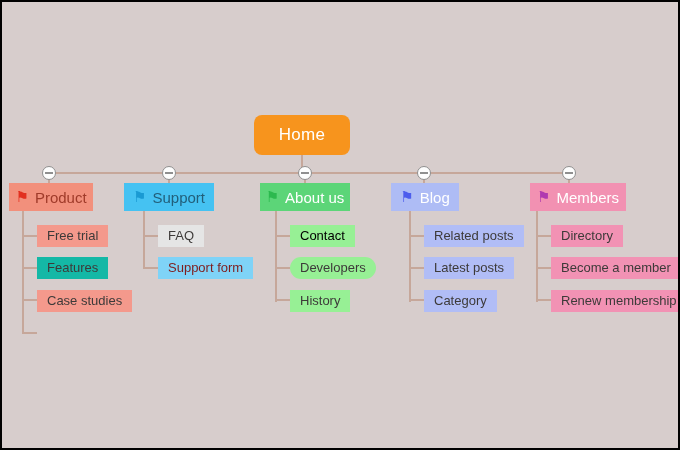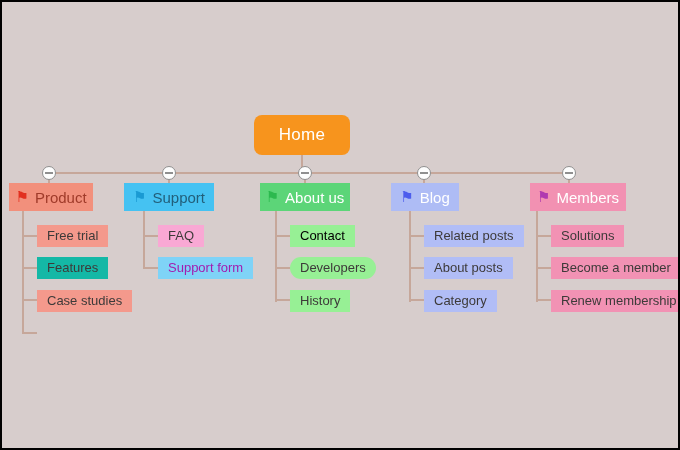--- a/index.html
+++ b/index.html
@@ -90,22 +90,22 @@
   <div class="child-node" style="left: 35px; top: 255px; background-color: #14b8a6; color: rgb(61, 58, 57);">Features</div>
   <div class="child-node" style="left: 35px; top: 288px; background-color: rgb(244, 153, 140); color: rgb(61, 58, 57);">Case studies</div>
 
   <div class="top-node" style="left: 122px; width: 90px; background-color: rgb(69, 194, 242); color: rgb(34, 95, 122);">
     <span class="flag" style="color: rgb(26, 154, 211);">⚑</span>
     <span>Support</span>
   </div>
   <div class="cline v" style="left: 141px; top: 209px; height: 58px; background-color: rgb(198, 167, 154);"></div>
   <div class="cline h" style="left: 141px; top: 233px; width: 15px; background-color: rgb(198, 167, 154);"></div>
   <div class="cline h" style="left: 141px; top: 265px; width: 15px; background-color: rgb(198, 167, 154);"></div>
-  <div class="child-node" style="left: 156px; top: 223px; background-color: #f9a8d4; color: rgb(61, 58, 57);">FAQ</div>
-  <div class="child-node" style="left: 156px; top: 255px; background-color: rgb(127, 211, 247); color: #a21caf;">Support form</div>
+  <div class="child-node" style="left: 156px; top: 223px; background-color: #e5e5e5; color: rgb(61, 58, 57);">FAQ</div>
+  <div class="child-node" style="left: 156px; top: 255px; background-color: rgb(127, 211, 247); color: #7f1d1d;">Support form</div>
 
   <div class="top-node" style="left: 258px; width: 90px; background-color: rgb(92, 213, 120); color: rgb(255, 255, 255);">
     <span class="flag" style="color: rgb(44, 185, 78);">⚑</span>
     <span>About us</span>
   </div>
   <div class="cline v" style="left: 273px; top: 209px; height: 91px; background-color: rgb(198, 167, 154);"></div>
   <div class="cline h" style="left: 273px; top: 233px; width: 15px; background-color: rgb(198, 167, 154);"></div>
   <div class="cline h" style="left: 273px; top: 265px; width: 15px; background-color: rgb(198, 167, 154);"></div>
   <div class="cline h" style="left: 273px; top: 297px; width: 15px; background-color: rgb(198, 167, 154);"></div>
   <div class="child-node" style="left: 288px; top: 223px; background-color: rgb(151, 240, 149); color: #000000;">Contact</div>
@@ -114,28 +114,28 @@
 
   <div class="top-node" style="left: 389px; width: 68px; background-color: rgb(174, 188, 245); color: rgb(255, 255, 255);">
     <span class="flag" style="color: rgb(77, 93, 237);">⚑</span>
     <span>Blog</span>
   </div>
   <div class="cline v" style="left: 407px; top: 209px; height: 91px; background-color: rgb(198, 167, 154);"></div>
   <div class="cline h" style="left: 407px; top: 233px; width: 15px; background-color: rgb(198, 167, 154);"></div>
   <div class="cline h" style="left: 407px; top: 265px; width: 15px; background-color: rgb(198, 167, 154);"></div>
   <div class="cline h" style="left: 407px; top: 297px; width: 15px; background-color: rgb(198, 167, 154);"></div>
   <div class="child-node" style="left: 422px; top: 223px; background-color: rgb(177, 189, 246); color: rgb(61, 58, 57);">Related posts</div>
-  <div class="child-node" style="left: 422px; top: 255px; background-color: rgb(177, 189, 246); color: rgb(61, 58, 57);">About posts</div>
+  <div class="child-node" style="left: 422px; top: 255px; background-color: rgb(177, 189, 246); color: rgb(61, 58, 57);">Latest posts</div>
   <div class="child-node" style="left: 422px; top: 288px; background-color: rgb(177, 189, 246); color: rgb(61, 58, 57);">Category</div>
 
   <div class="top-node" style="left: 528px; width: 96px; background-color: rgb(242, 145, 178); color: rgb(255, 255, 255);">
     <span class="flag" style="color: rgb(176, 58, 176);">⚑</span>
     <span>Members</span>
   </div>
   <div class="cline v" style="left: 534px; top: 209px; height: 91px; background-color: rgb(198, 167, 154);"></div>
   <div class="cline h" style="left: 534px; top: 233px; width: 15px; background-color: rgb(198, 167, 154);"></div>
   <div class="cline h" style="left: 534px; top: 265px; width: 15px; background-color: rgb(198, 167, 154);"></div>
   <div class="cline h" style="left: 534px; top: 297px; width: 15px; background-color: rgb(198, 167, 154);"></div>
-  <div class="child-node" style="left: 549px; top: 223px; background-color: rgb(242, 146, 180); color: rgb(61, 58, 57);">Solutions</div>
+  <div class="child-node" style="left: 549px; top: 223px; background-color: rgb(242, 146, 180); color: rgb(61, 58, 57);">Directory</div>
   <div class="child-node" style="left: 549px; top: 255px; background-color: rgb(242, 146, 180); color: rgb(61, 58, 57);">Become a member</div>
   <div class="child-node" style="left: 549px; top: 288px; background-color: rgb(242, 146, 180); color: rgb(61, 58, 57);">Renew membership</div>
 
 </div>
 
 </body></html>

